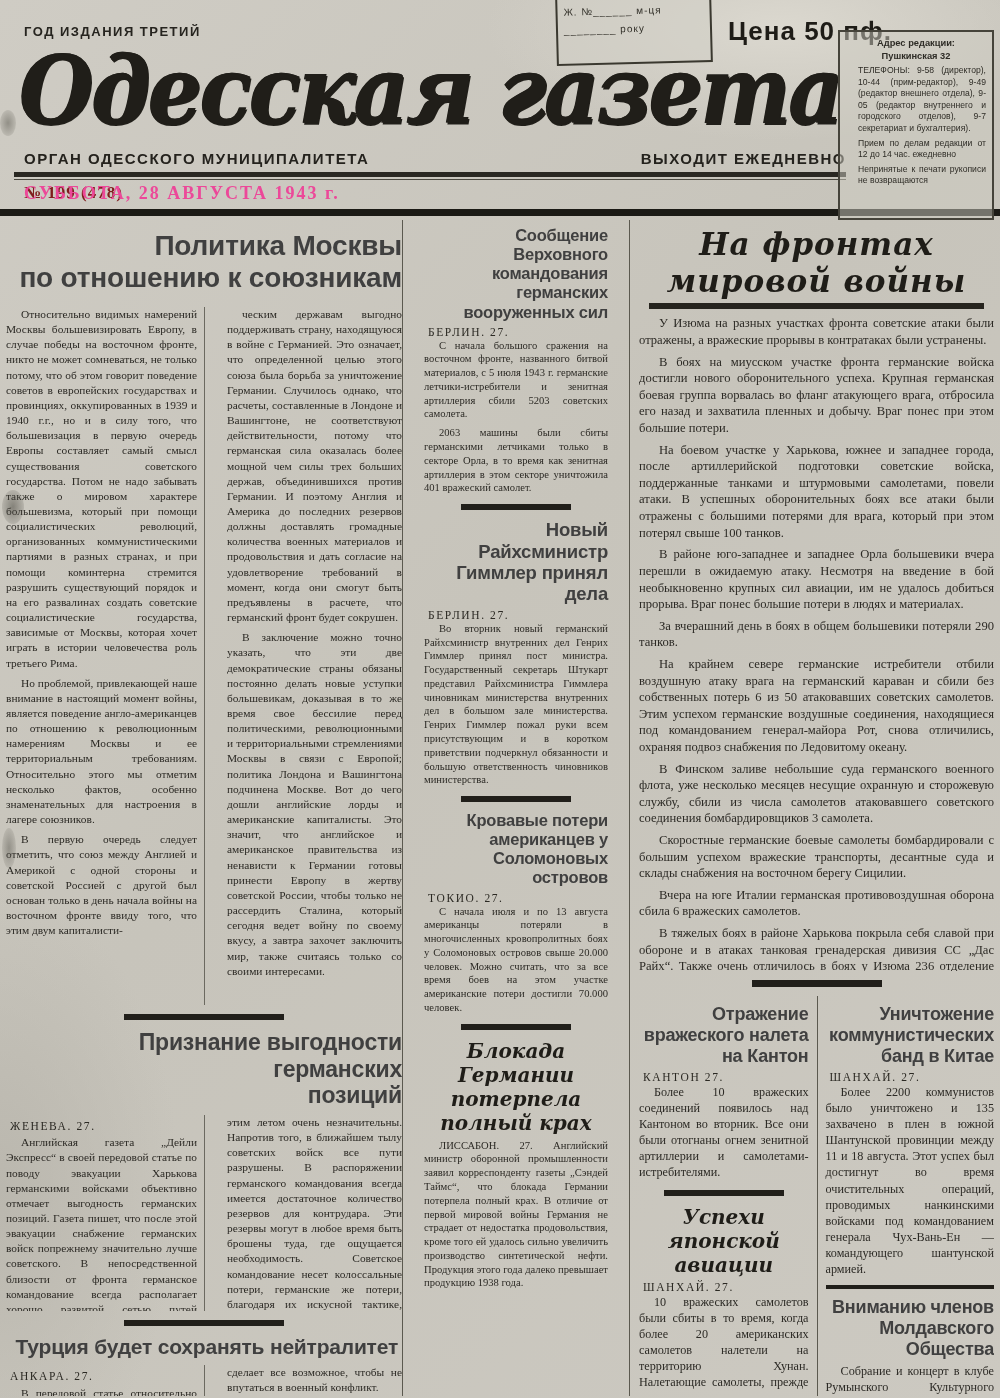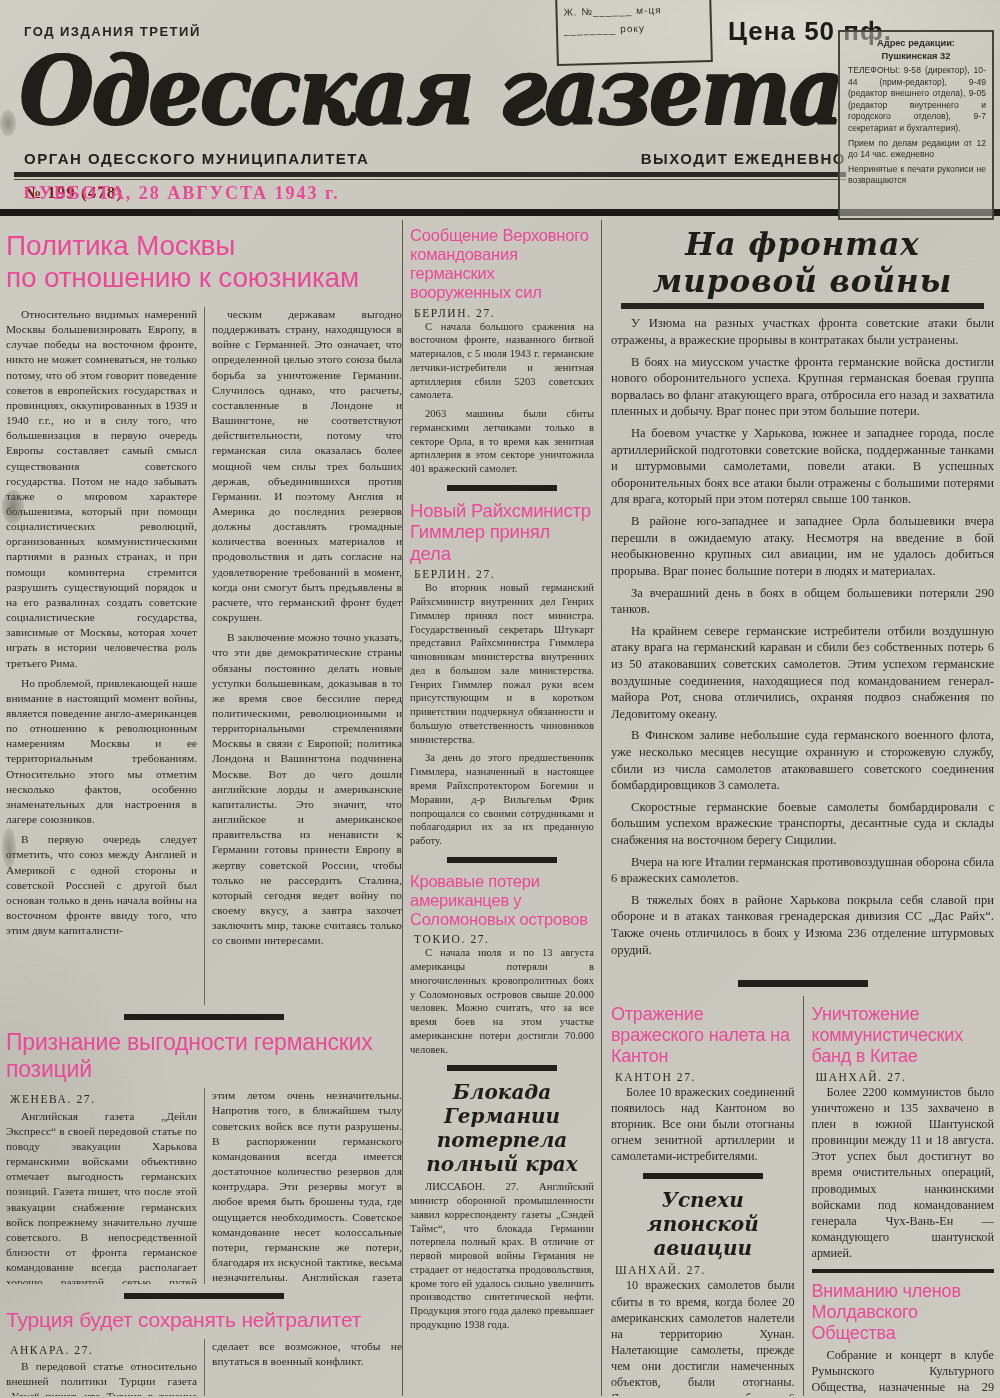--- a/index.html
+++ b/index.html
@@ -33,35 +33,35 @@
   .mast-rule2{position:absolute;left:14px;top:179px;width:832px;height:1px;background:#4a483f;}
   .issue-row{position:absolute;left:24px;top:183px;width:822px;}
   .issue-no{position:absolute;left:0;top:0;font-weight:bold;font-size:17px;letter-spacing:1px;color:#7f1d1d;}
   .date-line{position:absolute;left:0;right:0;text-align:left;top:0;font-weight:bold;font-size:18px;
     letter-spacing:2px;color:#ec4899;}
   .black-bar{position:absolute;left:0;top:209px;width:1000px;height:7px;background:#1b1a15;}
   .address-box{position:absolute;right:6px;top:30px;width:140px;height:176px;border:2px solid #45433a;
     padding:5px 6px;font-family:"Liberation Sans",sans-serif;font-size:8.6px;line-height:1.35;
     color:#2e2c26;background:rgba(206,203,194,.5);}
   .address-box .abx-title{font-weight:bold;text-align:center;font-size:9.3px;}
-  .address-box p{margin:3px 0 0 2px;text-align:justify;}
+  .address-box p{margin:3px 0 0 12px;text-align:justify;}
 
   
   .content{display:flex;height:1176px;padding:4px 6px 0 6px;overflow:hidden;}
   .zone-left{width:396px;overflow:hidden;}
   .zone-mid{width:184px;border-left:1px solid #5b594f;border-right:1px solid #5b594f;
-    padding:0 7px;overflow:hidden;}
+    padding:0 21px;overflow:hidden;}
   .zone-right{flex:1;padding-left:9px;overflow:hidden;}
 
   .twocol{display:flex;}
   .twocol .c1{width:50%;padding-right:7px;box-sizing:border-box;}
-  .twocol .c2{width:50%;padding-left:7px;box-sizing:border-box;border-left:1px solid #6b6960;}
-
-  .hl-sans{font-family:"Liberation Sans",sans-serif;font-weight:normal;text-align:left;
-    color:#ec4899;line-height:1.16;letter-spacing:-0.2px;}
+  .twocol .c2{width:50%;padding-left:22px;box-sizing:border-box;border-left:1px solid #6b6960;}
+
+  .hl-sans{font-family:"Liberation Sans",sans-serif;font-weight:bold;text-align:right;
+    color:#404040;line-height:1.16;letter-spacing:-0.2px;}
   .hl-serif-i{font-family:"DejaVu Serif",serif;font-style:italic;font-weight:bold;
     text-align:center;color:#1f1d18;line-height:1.2;}
   .dateline{font-size:11.5px;letter-spacing:1.6px;margin:4px 0 1px 4px;color:#2b2923;}
   .body-p{text-align:justify;text-indent:15px;margin:0 0 5px 0;}
   .sm{font-size:11.4px;line-height:1.33;}
   .xs{font-size:10.6px;line-height:1.3;}
   .md{font-size:12.6px;line-height:1.32;}
 
   .bar-divider{height:6px;background:#211f1a;width:160px;margin:9px auto;}
   .bar-divider.wide{width:130px;height:7px;}
@@ -166,21 +166,20 @@
   <div class="zone-mid">
     <div class="hl-sans mid-hl">Сообщение Верховного командования германских вооруженных сил</div>
     <div class="dateline">БЕРЛИН. 27.</div>
     <p class="body-p xs">С начала большого сражения на восточном фронте, названного битвой материалов, с 5 июля 1943 г. германские летчики-истребители и зенитная артиллерия сбили 5203 советских самолета.</p>
     <p class="body-p xs">2063 машины были сбиты германскими летчиками только в секторе Орла, в то время как зенитная артиллерия в этом секторе уничтожила 401 вражеский самолет.</p>
     <div class="bar-divider" style="width:110px"></div>
 
     <div class="hl-sans mid-hl-big">Новый Райхсминистр Гиммлер принял дела</div>
     <div class="dateline">БЕРЛИН. 27.</div>
     <p class="body-p xs">Во вторник новый германский Райхсминистр внутренних дел Генрих Гиммлер принял пост министра. Государственный секретарь Штукарт представил Райхсминистра Гиммлера чиновникам министерства внутренних дел в большом зале министерства. Генрих Гиммлер пожал руки всем присутствующим и в коротком приветствии подчеркнул обязанности и большую ответственность чиновников министерства.</p>
-    <p class="body-p xs">За день до этого предшественник Гиммлера, назначенный в настоящее время Райхспротектором Богемии и Моравии, д-р Вильгельм Фрик попрощался со своими сотрудниками и поблагодарил их за их преданную работу.</p>
     <div class="bar-divider" style="width:110px"></div>
 
     <div class="hl-sans mid-hl">Кровавые потери американцев у Соломоновых островов</div>
     <div class="dateline">ТОКИО. 27.</div>
     <p class="body-p xs">С начала июля и по 13 августа американцы потеряли в многочисленных кровопролитных боях у Соломоновых островов свыше 20.000 человек. Можно считать, что за все время боев на этом участке американские потери достигли 70.000 человек.</p>
     <div class="bar-divider" style="width:110px"></div>
 
     <div class="hl-serif-i blockade-hl">Блокада Германии потерпела полный крах</div>
     <p class="body-p xs">ЛИССАБОН. 27. Английский министр оборонной промышленности заявил корреспонденту газеты „Сэндей Таймс“, что блокада Германии потерпела полный крах. В отличие от первой мировой войны Германия не страдает от недостатка продовольствия, кроме того ей удалось сильно увеличить производство синтетической нефти. Продукция этого года далеко превышает продукцию 1938 года.</p>
 

